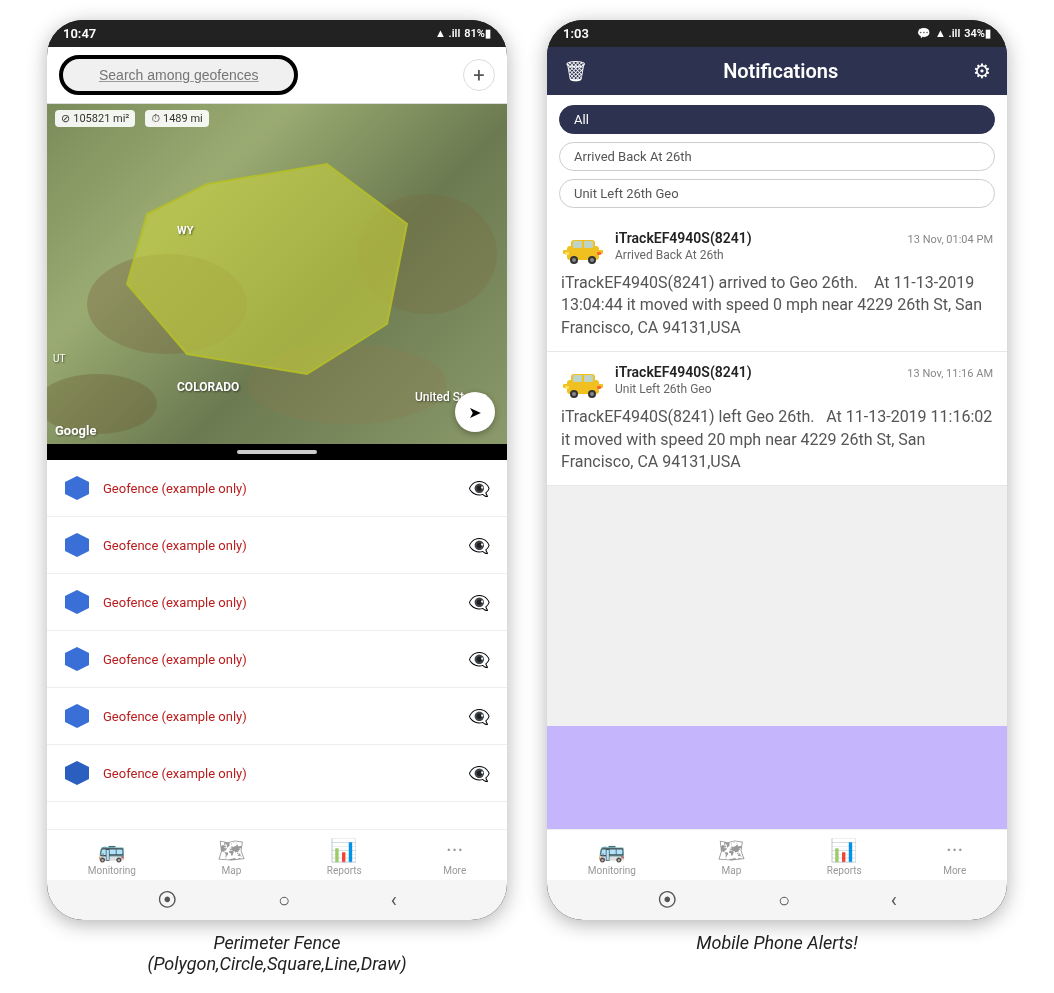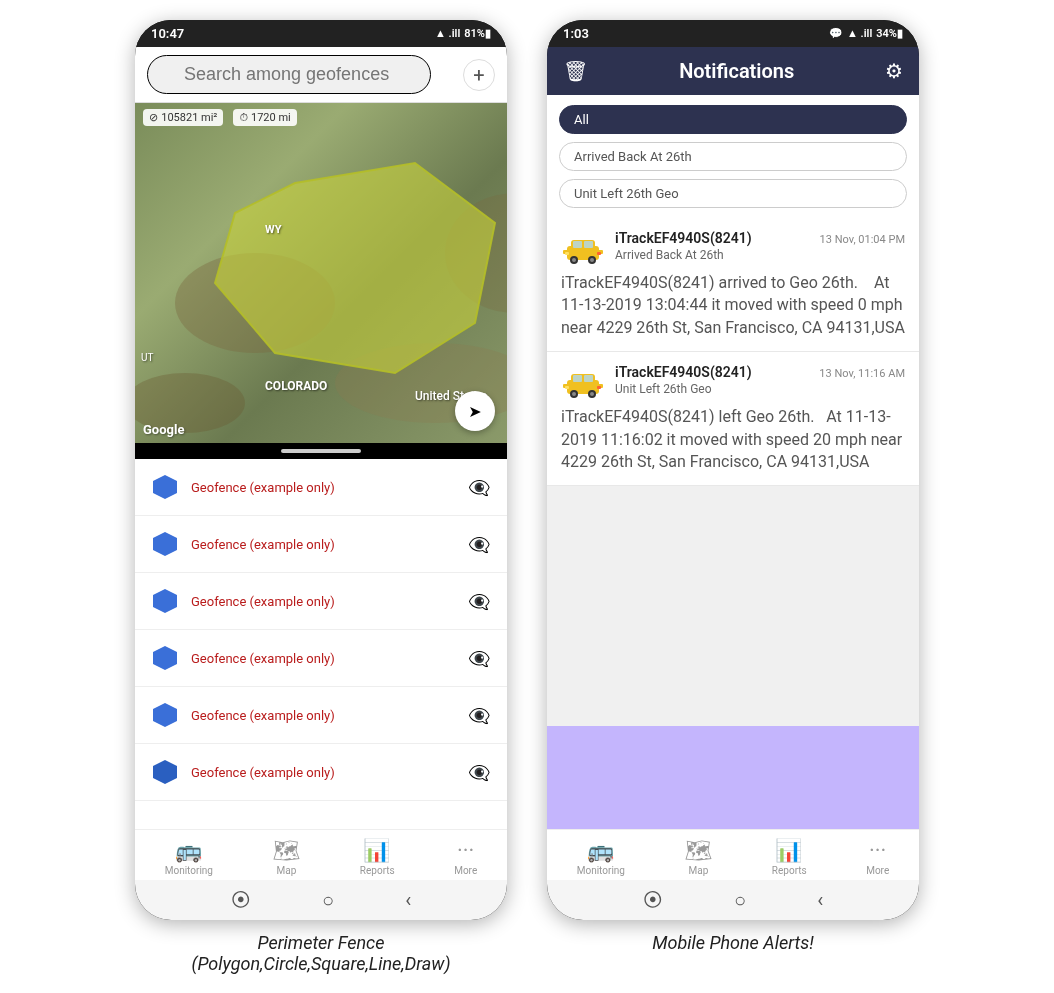--- a/index.html
+++ b/index.html
@@ -19,21 +19,21 @@
       align-items: flex-start;
       justify-content: center;
     }
     .phone-wrapper {
       display: flex;
       flex-direction: column;
       align-items: center;
       gap: 12px;
     }
     .phone {
-      width: 372px;
+      width: 460px;
       height: 900px;
       background: #000;
       border-radius: 36px;
       overflow: hidden;
       position: relative;
       box-shadow: 0 4px 20px rgba(0,0,0,0.3);
       display: flex;
       flex-direction: column;
     }
     .phone-caption {
@@ -67,27 +67,28 @@
     .search-bar {
       background: #fff;
       padding: 8px 12px;
       display: flex;
       align-items: center;
       gap: 8px;
       border-bottom: 1px solid #ddd;
     }
     .search-input {
       flex: 1;
-      border: 1px solid #000000;
+      border: 4px solid #000000;
       border-radius: 24px;
       padding: 8px 14px 8px 36px;
-      font-size: 18px;
+      font-size: 14px;
       color: #999;
       background: #f0f0f0;
       position: relative;
+      text-decoration: underline;
     }
     .search-wrapper {
       position: relative;
       flex: 1;
     }
     .search-icon-inner {
       position: absolute;
       left: 10px;
       top: 50%;
       transform: translateY(-50%);
@@ -393,21 +394,21 @@
 
             <polygon points="160,80 280,60 360,120 340,220 260,270 140,250 80,180 100,110" fill="rgba(200,210,60,0.6)" stroke="rgba(180,190,40,0.9)" stroke-width="2"></polygon>
           </svg>
           <div class="map-stats">
             <div class="map-stat">
               <span>⊘</span>
               <span>105821 mi²</span>
             </div>
             <div class="map-stat">
               <span>⏱</span>
-              <span>1720 mi</span>
+              <span>1489 mi</span>
             </div>
           </div>
           <div class="map-wy">WY</div>
           <div class="map-ut">UT</div>
           <div class="map-colorado">COLORADO</div>
           <div class="map-label">United States</div>
           <div class="nav-btn">➤</div>
           <div class="google-logo">Google</div>
         </div>
       </div>

